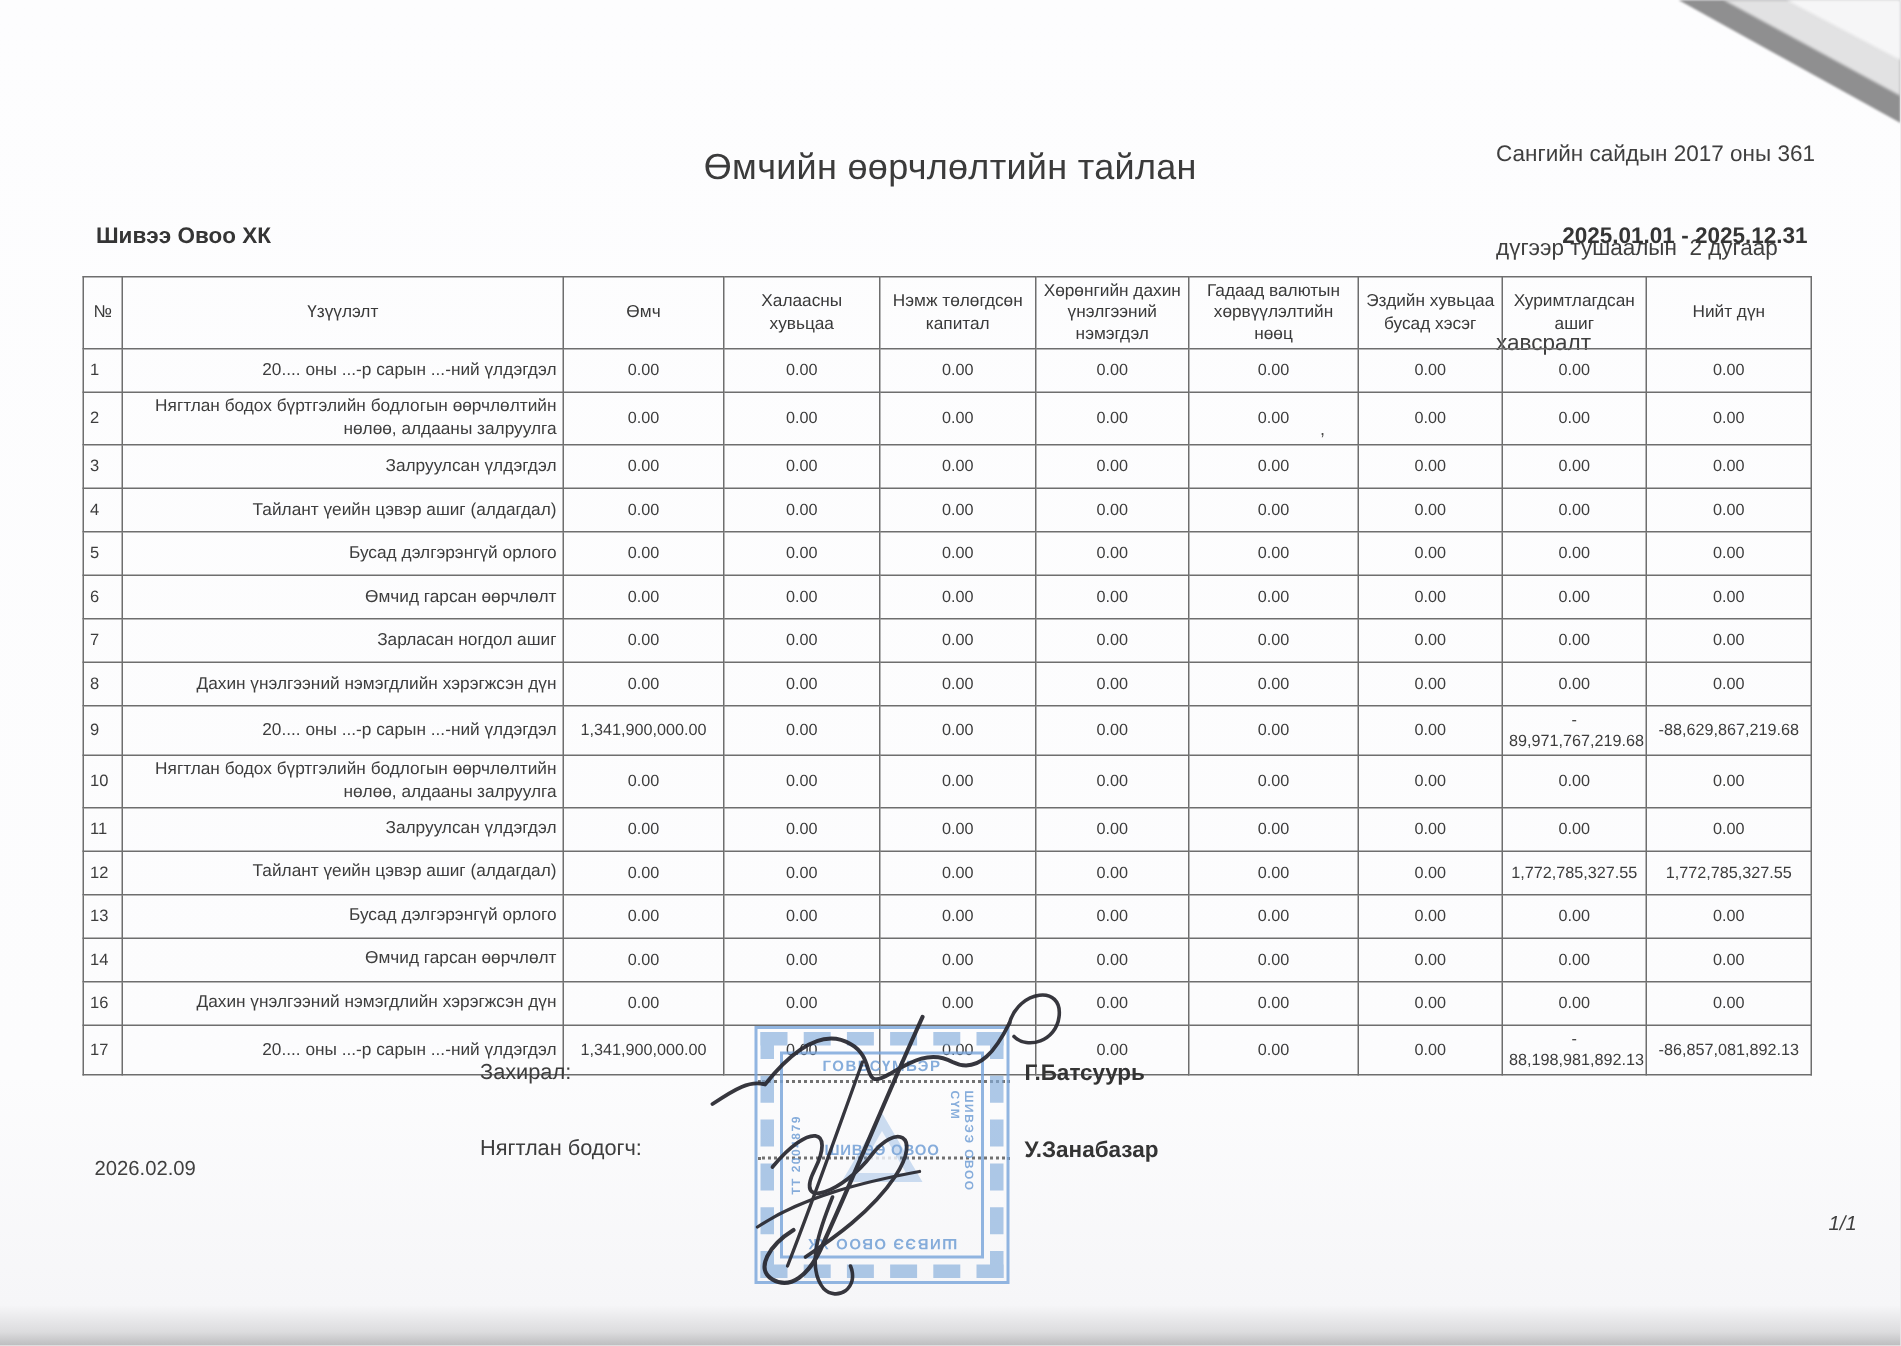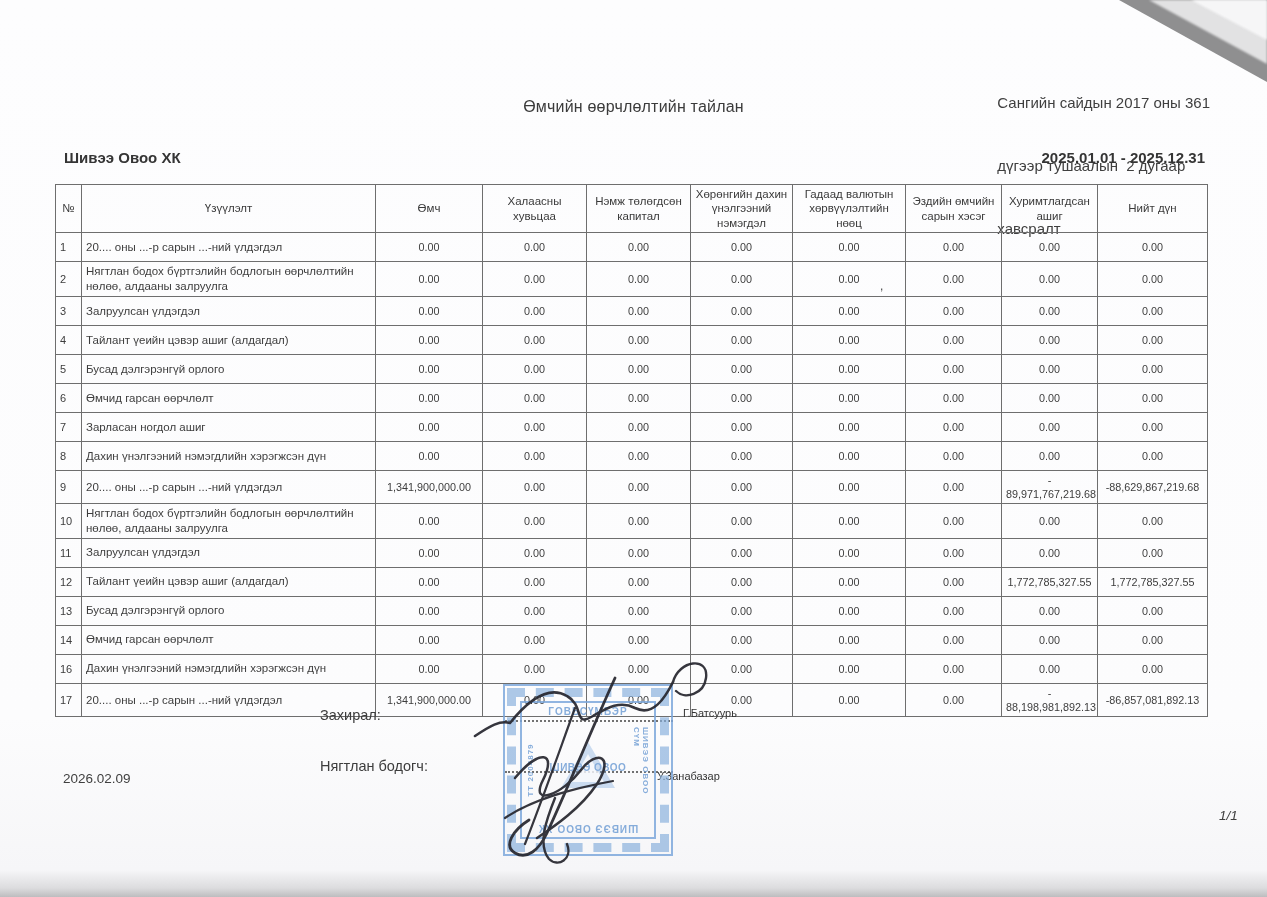--- a/index.html
+++ b/index.html
@@ -19,39 +19,39 @@
   .fold{position:absolute;top:0;right:0;width:0;height:0;
     border-top:82px solid #8f8f90;border-left:148px solid transparent;filter:blur(.6px);}
   .fold2{position:absolute;top:0;right:0;width:0;height:0;
     border-top:64px solid #e2e2e3;border-left:118px solid transparent;filter:blur(1px);}
   .fold3{position:absolute;top:0;right:0;width:0;height:0;
     border-top:40px solid #f6f6f7;border-left:76px solid transparent;filter:blur(1.2px);}
 
   .ref-block{position:absolute;top:50px;right:57px;text-align:left;
     font-size:15px;line-height:21px;color:#3f3f3f;white-space:pre;}
   .doc-title{position:absolute;top:98px;left:0;width:1267px;text-align:center;
-    font-size:16px;color:#3b3b3b;letter-spacing:.2px;}
+    font-size:24px;color:#3b3b3b;letter-spacing:.2px;}
   .company{position:absolute;top:149px;left:64px;font-size:15px;font-weight:bold;color:#353535;}
   .period{position:absolute;top:149px;right:62px;font-size:15px;font-weight:bold;color:#353535;}
 
   table.equity{position:absolute;left:55px;top:184px;width:1152px;
     border-collapse:collapse;table-layout:fixed;font-size:11px;color:#3d3d3d;}
   table.equity th,table.equity td{border:1px solid #6e6e6e;padding:2px 4px;overflow:hidden;}
   table.equity th{font-weight:normal;font-size:11.5px;text-align:center;height:32px;line-height:1.25;color:#3a3a3a;}
   td.num{text-align:left;padding-left:3px;font-size:11px;}
-  td.lbl{text-align:left;font-size:11.5px;line-height:1.3;padding-left:6px;}
+  td.lbl{text-align:right;font-size:11.5px;line-height:1.3;padding-left:6px;}
   td.val{text-align:center;font-size:10.8px;white-space:nowrap;height:24px;}
   td.val.wrap2{white-space:pre-line;line-height:1.3;}
   .c1{width:26px}.c2{width:294px}.c3{width:107px}.c4{width:104px}.c5{width:104px}
   .c6{width:102px}.c7{width:113px}.c8{width:96px}.c9{width:96px}.c10{width:110px}
 
   .artifact{position:absolute;left:880px;top:279px;font-size:12px;color:#4a4a4a;}
 
   .sig-label{position:absolute;font-size:14.5px;color:#3d3d3d;}
-  .sig-name{position:absolute;font-size:11px;font-weight:normal;color:#343434;}
+  .sig-name{position:absolute;font-size:15px;font-weight:bold;color:#343434;}
   .dotline{position:absolute;height:0;border-bottom:2px dotted #5a5a5a;opacity:.85;}
 
   
   .stamp{position:absolute;left:503px;top:684px;width:170px;height:172px;opacity:.82;z-index:2;}
   .stamp .f1{position:absolute;inset:0;border:2px solid #7aa6db;}
   .stamp .f2{position:absolute;inset:4px;border:9px dashed #85aedd;opacity:.8;}
   .stamp .f3{position:absolute;inset:17px;border:2px solid #7aa6db;}
   .stamp-text{position:absolute;color:#6d9cd4;font-weight:bold;letter-spacing:1px;}
   .st-top{top:22px;left:0;width:100%;text-align:center;font-size:10px;}
   .st-center{top:78px;left:0;width:100%;text-align:center;font-size:10px;letter-spacing:.5px;}
@@ -103,21 +103,21 @@
     </colgroup>
     <thead>
       <tr id="thead-row">
           <th>№</th>
           <th>Үзүүлэлт</th>
           <th>Өмч</th>
           <th>Халаасны хувьцаа</th>
           <th>Нэмж төлөгдсөн капитал</th>
           <th>Хөрөнгийн дахин үнэлгээний нэмэгдэл</th>
           <th>Гадаад валютын хөрвүүлэлтийн нөөц</th>
-          <th>Эздийн өмчийн сарын хэсэг</th>
+          <th>Эздийн хувьцаа бусад хэсэг</th>
           <th>Хуримтлагдсан ашиг</th>
           <th>Нийт дүн</th>
         </tr>
     </thead>
     <tbody id="tbody">
         <tr>
           <td class="num">1</td>
           <td class="lbl">20.... оны ...-р сарын ...-ний үлдэгдэл</td>
           <td class="val">0.00</td>
           <td class="val">0.00</td>
@@ -314,21 +314,21 @@
   </table>
 
   <div class="artifact">,</div>
 
   <div class="sig-label" style="left:320px;top:707px;">Захирал:</div>
   <div class="dotline" style="left:505px;top:720px;width:168px;"></div>
   <div class="sig-name" style="left:683px;top:707px;">Г.Батсуурь</div>
 
   <div class="sig-label" style="left:320px;top:758px;">Нягтлан бодогч:</div>
   <div class="dotline" style="left:505px;top:771px;width:168px;"></div>
-  <div class="sig-name" style="left:657px;top:758px;margin-top:12px;">У.Занабазар</div>
+  <div class="sig-name" style="left:683px;top:758px;">У.Занабазар</div>
 
   <div class="stamp">
     <div class="f1"></div>
     <div class="f2"></div>
     <div class="f3"></div>
     <div class="st-triangle"></div>
     <div class="st-triangle-inner"></div>
     <div class="stamp-text st-top">ГОВЬСҮМБЭР</div>
     <div class="stamp-text st-center">ШИВЭЭ ОВОО</div>
     <div class="stamp-text st-bottom">ШИВЭЭ ОВОО ХК</div>

